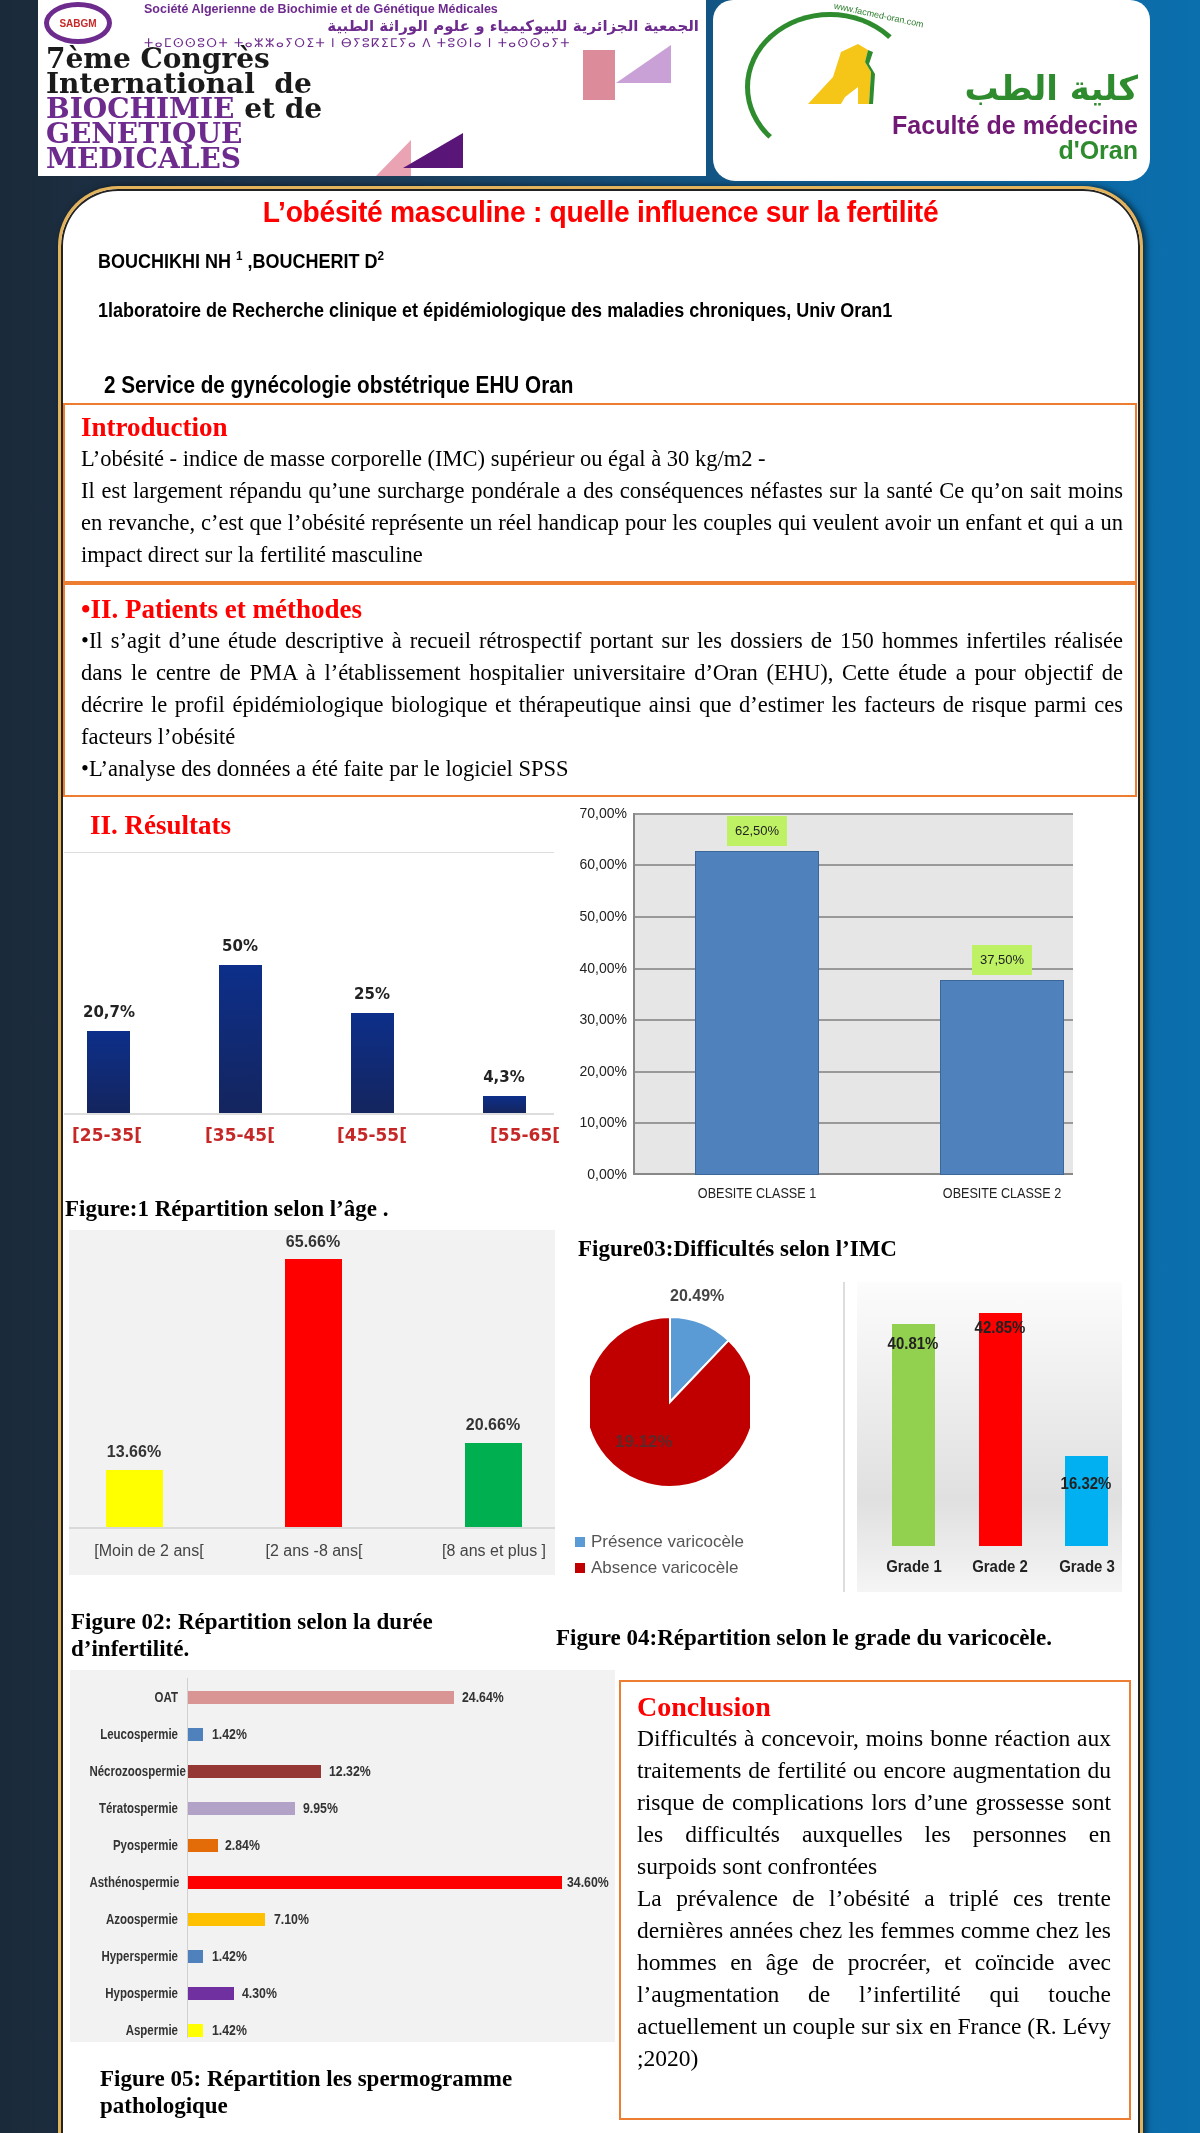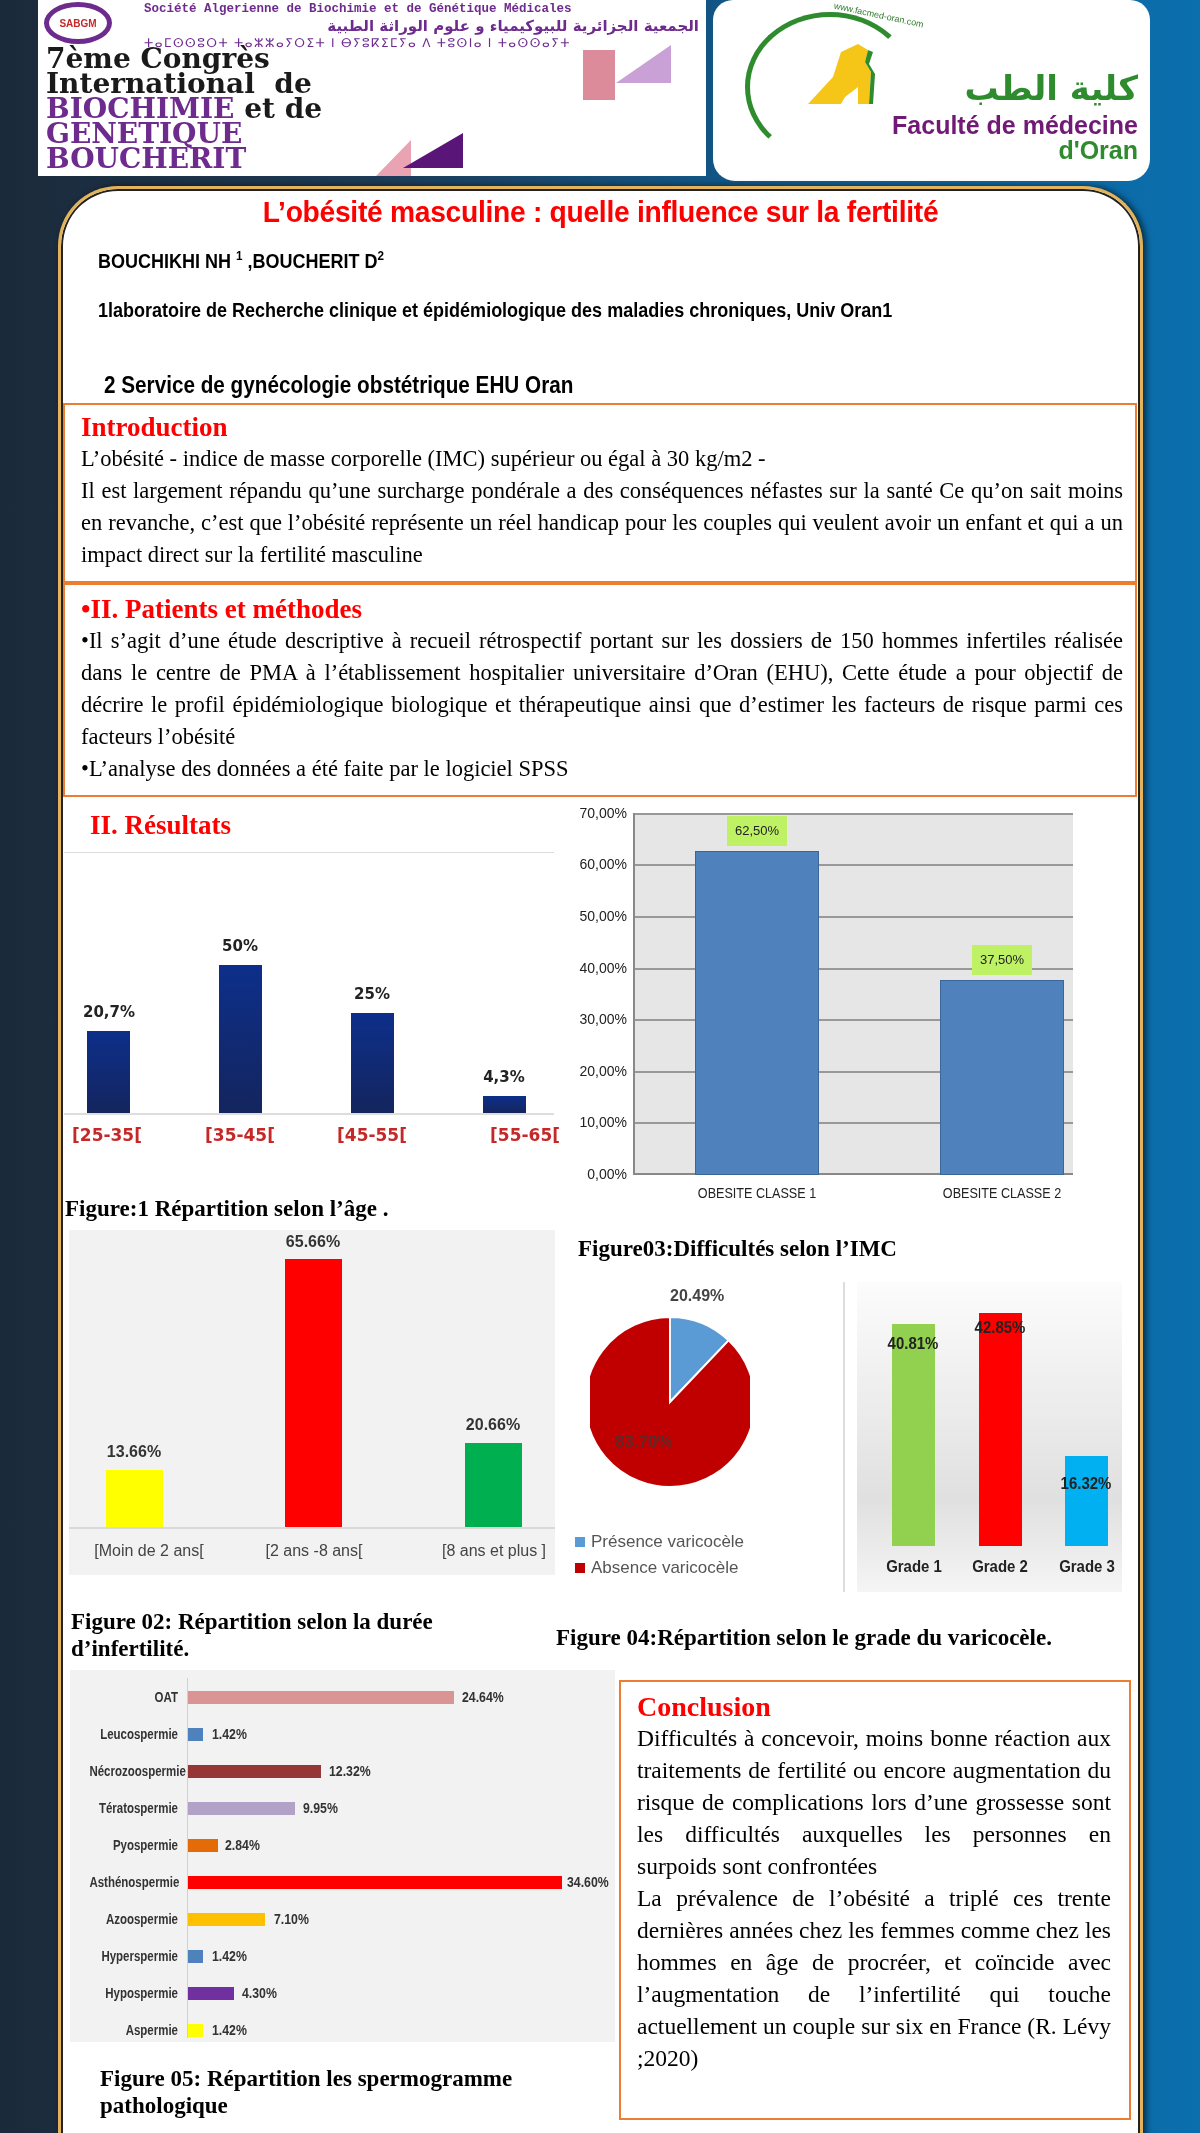--- a/index.html
+++ b/index.html
@@ -16,21 +16,21 @@
     overflow: hidden;
   }
   .sabgm-logo {
     position: absolute; left: 6px; top: 2px; width: 68px; height: 42px;
     border: 5px solid #6e2b8e; border-radius: 50%;
     display: flex; align-items: center; justify-content: center;
     font-family: "Liberation Sans", sans-serif; font-size: 10px; font-weight: bold; color: #c62828;
   }
   .society-fr {
     position: absolute; left: 106px; top: 2px;
-    font-family: Liberation Mono, monospace; font-size: 12.5px; font-weight: bold; color: #6e2b8e;
+    font-family: Liberation Sans, sans-serif; font-size: 12.5px; font-weight: bold; color: #6e2b8e;
     white-space: nowrap;
   }
   .society-ar {
     position: absolute; left: 106px; top: 17px; width: 555px; text-align: right;
     font-family: "DejaVu Sans", sans-serif; font-size: 15px; font-weight: bold; color: #6e2b8e; direction: rtl;
     white-space: nowrap;
   }
   .society-tif {
     position: absolute; left: 106px; top: 36px; width: 555px;
     font-family: Liberation Sans, sans-serif; font-size: 12px; color: #6e2b8e; letter-spacing: 1.5px;
@@ -172,21 +172,21 @@
     <span>SABGM</span>
   </div>
   <div class="society-fr">Société Algerienne de Biochimie et de Génétique Médicales</div>
   <div class="society-ar">الجمعية الجزائرية للبيوكيمياء و علوم الوراثة الطبية</div>
   <div class="society-tif">ⵜⴰⵎⵙⵙⵓⵔⵜ ⵜⴰⵣⵣⴰⵢⵔⵉⵜ ⵏ ⴱⵢⵓⴽⵉⵎⵢⴰ ⴷ ⵜⵓⵙⵏⴰ ⵏ ⵜⴰⵙⵙⴰⵢⵜ</div>
   <div class="congress">
     <div>7ème Congrès</div>
     <div><span>International</span>&nbsp;&nbsp;<span>de</span></div>
     <div><span class="purple">BIOCHIMIE</span> <span>et de</span></div>
     <div class="purple">GENETIQUE</div>
-    <div class="purple">BOUCHERIT</div>
+    <div class="purple">MEDICALES</div>
   </div>
   <div class="tri tri1" style="border-left:0;"></div>
   <div class="tri tri2"></div>
   <div class="tri tri3"></div>
   <div class="tri tri4"></div>
 </div>
 
 <div class="banner-right">
   <div class="fac-arc2"></div>
   <div class="fac-url">www.facmed-oran.com</div>
@@ -280,21 +280,21 @@
   <div class="cat" style="left:340px;">[8 ans et plus ]</div>
 </div>
 <div class="fig-cap" style="left:71px; top:1608px; width:450px;">Figure 02: Répartition selon la durée d’infertilité.</div>
 
 <div class="fig4pie">
   <svg width="160" height="180" style="position:absolute; left:15px; top:30px;" viewBox="-75 -90 150 180">
     <path d="M0,0 L0,-85 A85,85 0 0,1 58.6,-61.6 Z" fill="#5b9bd5" stroke="#fff" stroke-width="2"></path>
     <path d="M0,0 L58.6,-61.6 A85,85 0 1,1 0,-85 Z" fill="#c00000" stroke="#fff" stroke-width="2"></path>
   </svg>
   <div class="pielbl" style="left:95px; top:5px;">20.49%</div>
-  <div class="pielbl" style="left:40px; top:150px; font-size:17px; color:#5a2a2a;">83.70%</div>
+  <div class="pielbl" style="left:40px; top:150px; font-size:17px; color:#5a2a2a;">19.12%</div>
   <div class="legend-row" style="top:250px;">
     <span class="sw" style="background:#5b9bd5;"></span>
     <span>Présence varicocèle</span>
   </div>
   <div class="legend-row" style="top:276px;">
     <span class="sw" style="background:#c00000;"></span>
     <span>Absence varicocèle</span>
   </div>
 </div>
 <div class="fig4bar">

